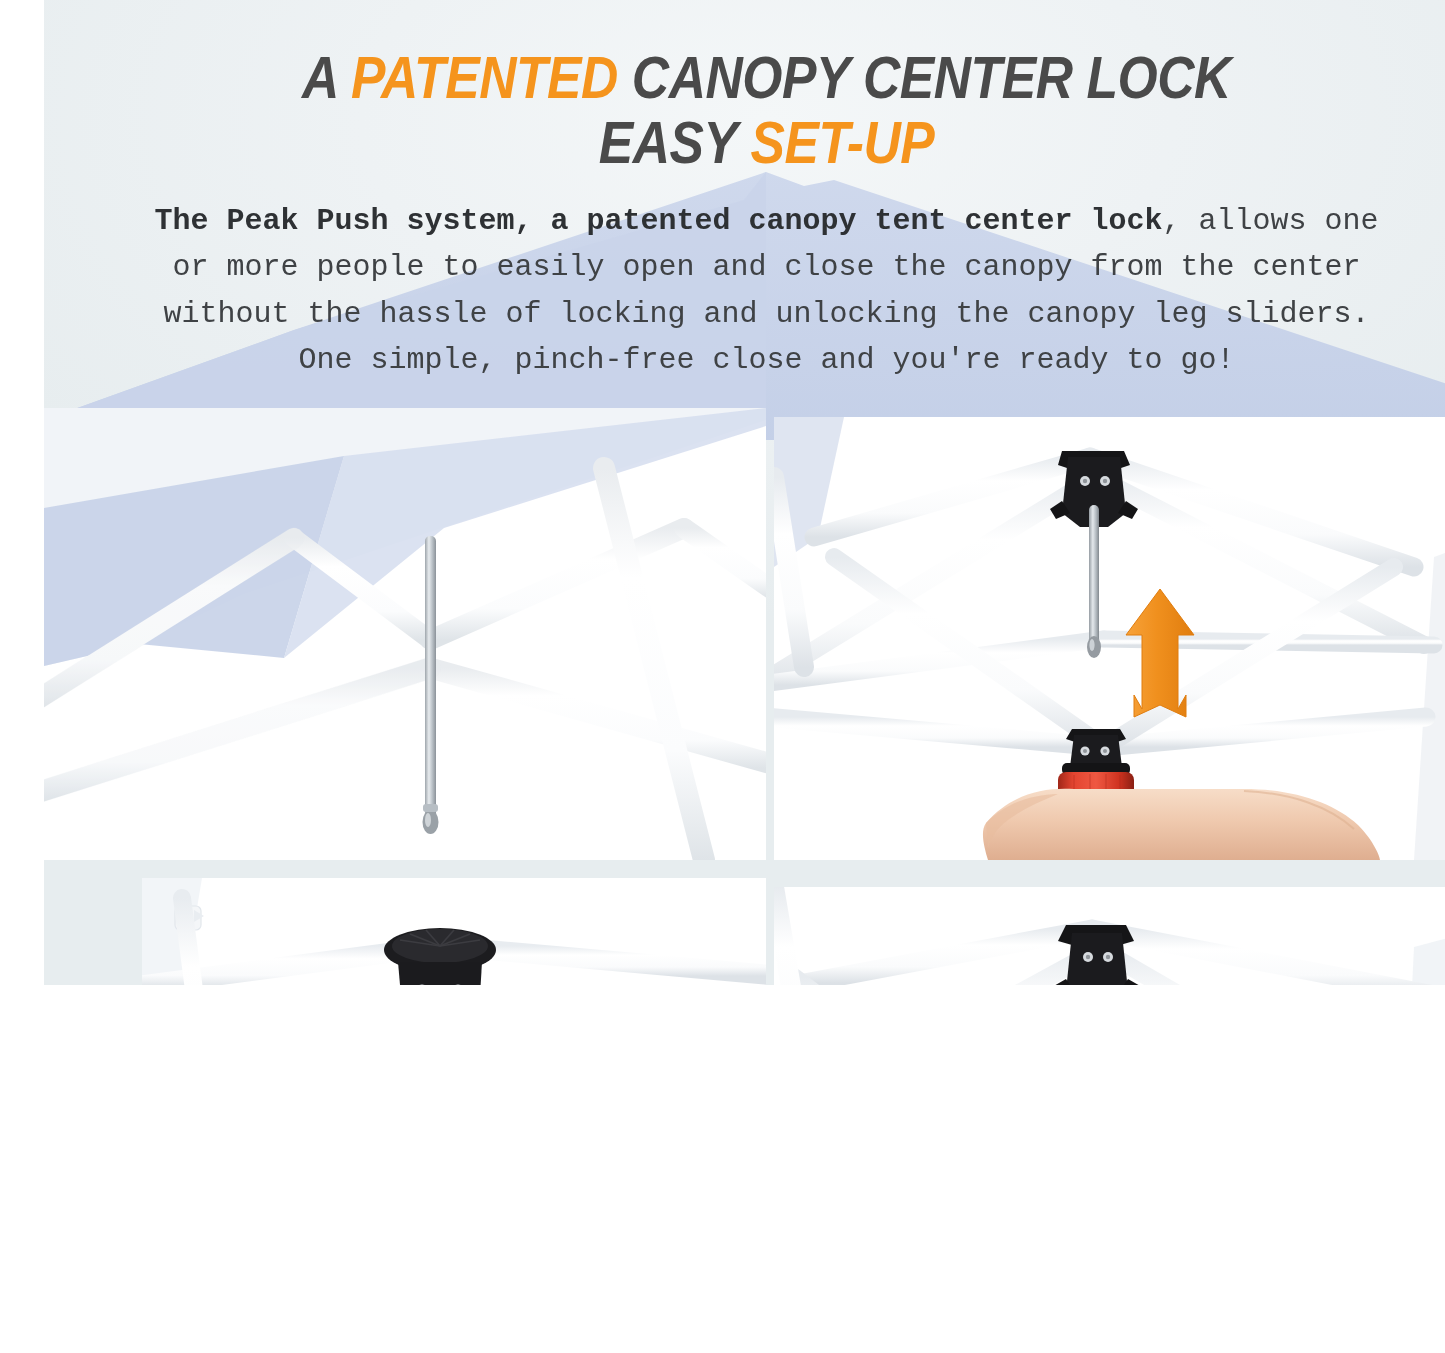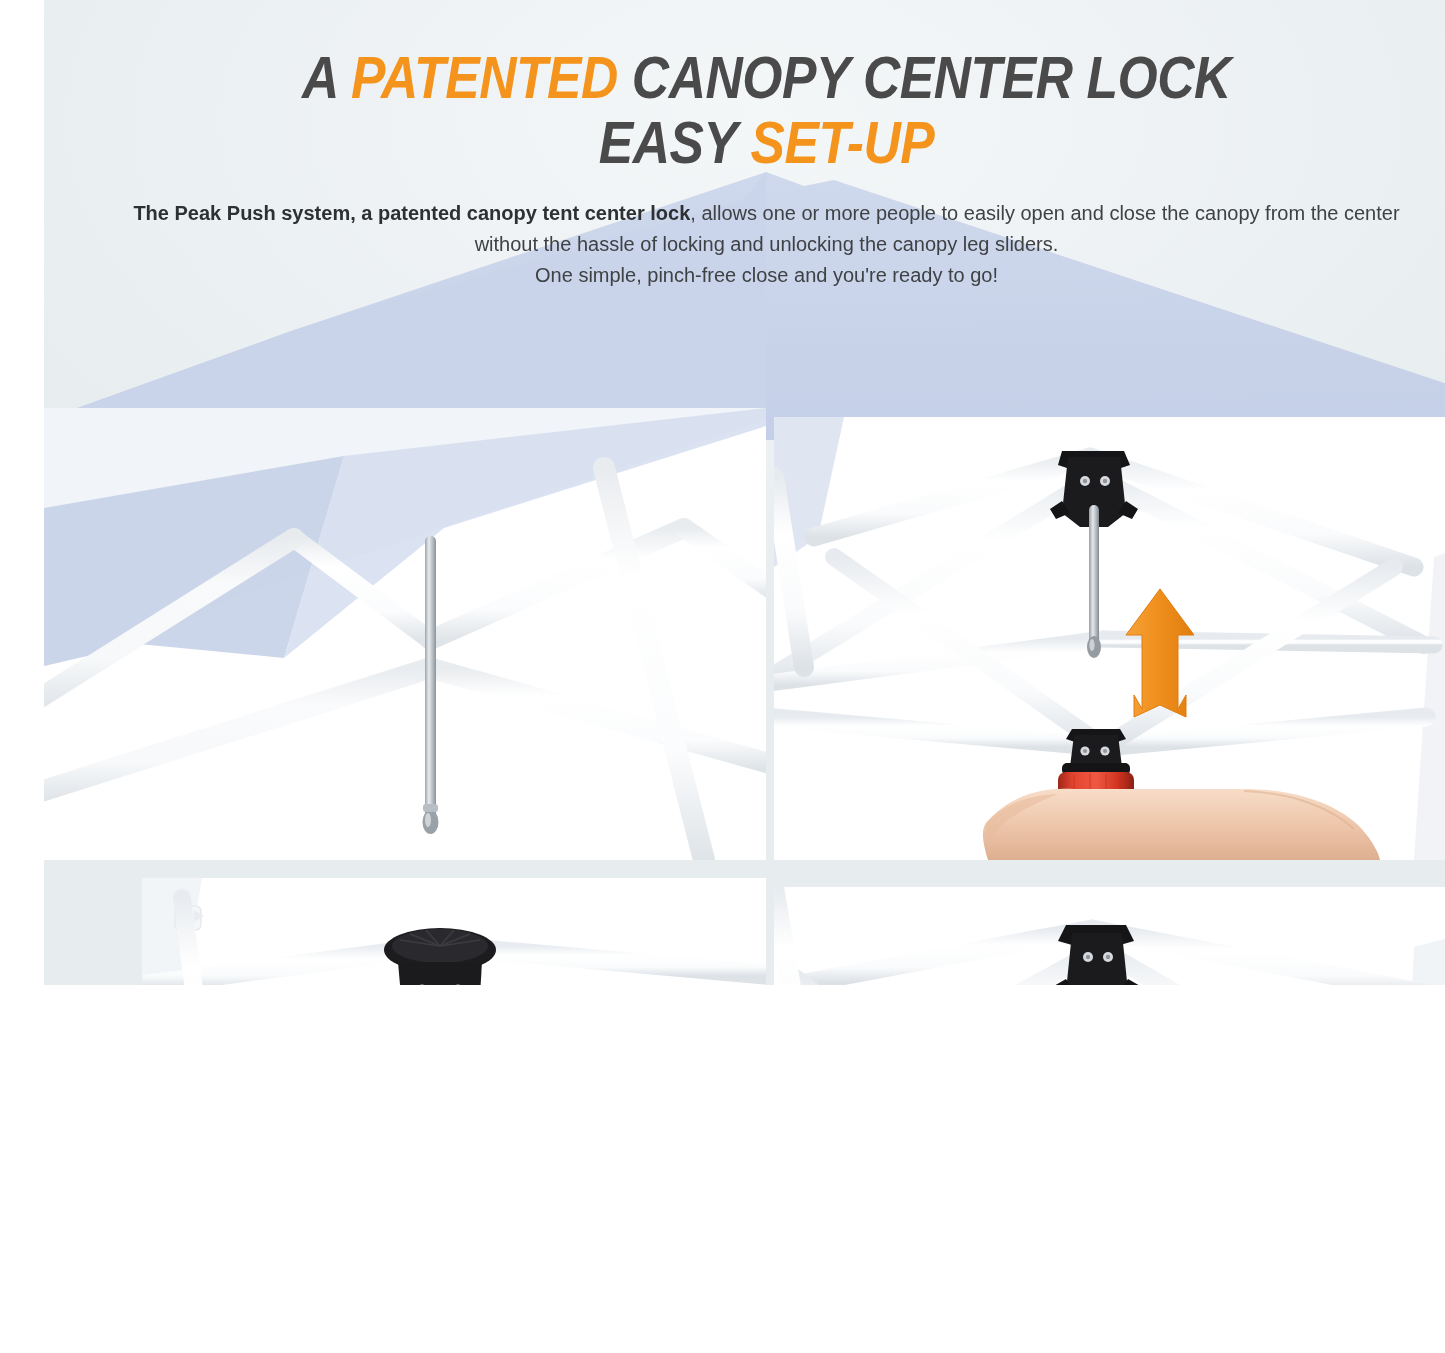--- a/index.html
+++ b/index.html
@@ -50,24 +50,25 @@
     color: #4a4a4a;
     transform: scaleX(0.86);
     transform-origin: center top;
     white-space: nowrap;
   }
   .headline .hl-orange { color: #f5941d; }
 
   .subcopy {
     margin: 22px auto 0 auto;
     width: 1275px;
-    font-size: 20px;
+    font-size: 30px;
     line-height: 1.55;
     color: #3f4245;
     text-align: center;
+    font-family: Liberation Mono, monospace;
   }
   .subcopy b { font-weight: bold; color: #2e3134; }
 
   
   .photo-grid {
     position: absolute;
     left: 0;
     top: 400px;
     width: 1445px;
     height: 953px;

